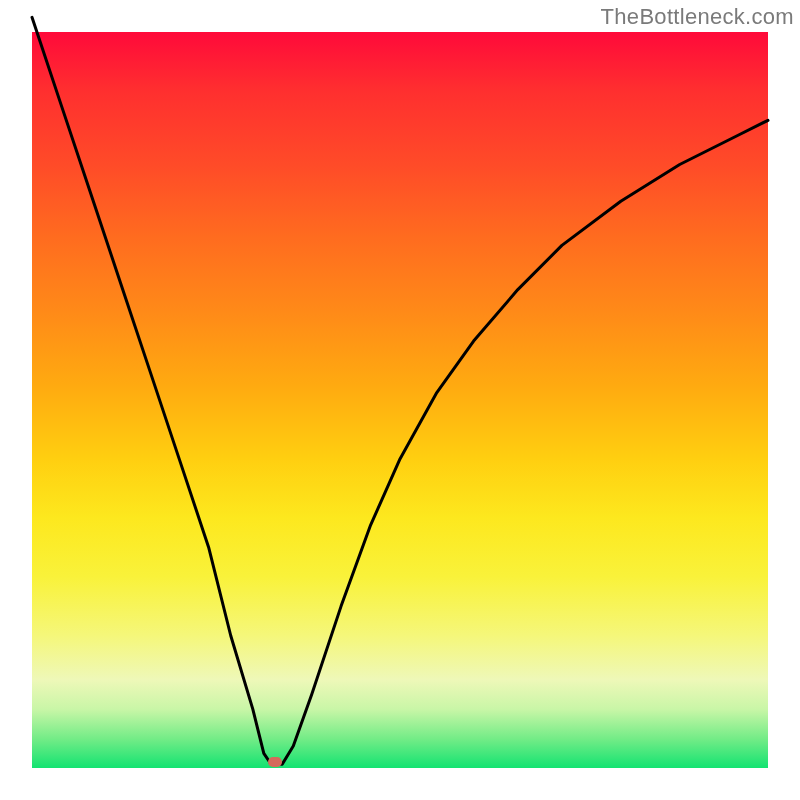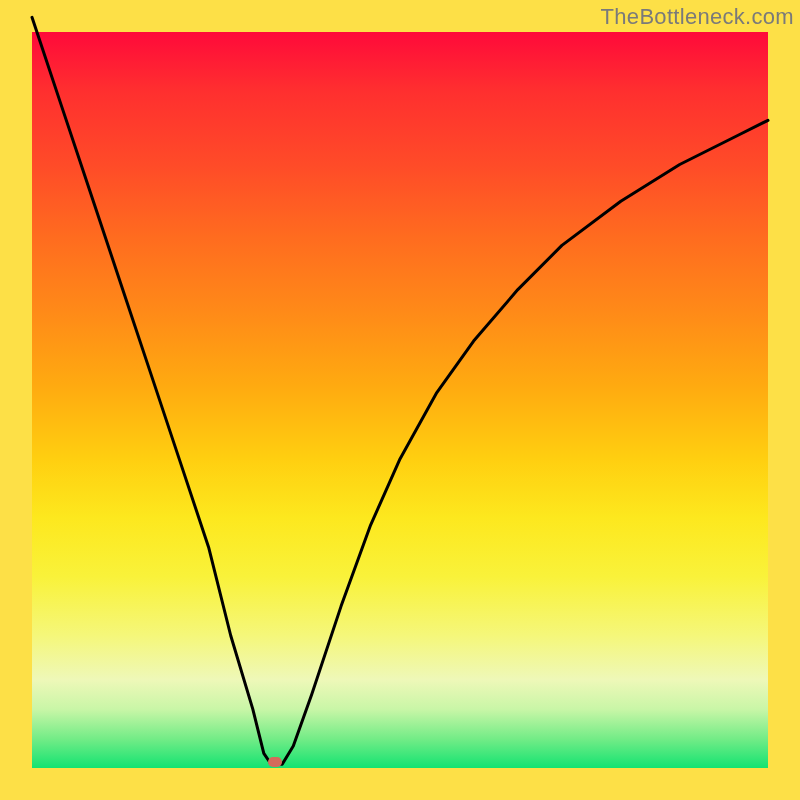--- a/index.html
+++ b/index.html
@@ -3,21 +3,21 @@
 <meta charset="utf-8">
 <style>
   * { margin: 0; padding: 0; box-sizing: border-box; }
   html, body { width: 800px; height: 800px; overflow: hidden; }
   body { background: #000; font-family: Arial, Helvetica, sans-serif; }
 
   .frame {
     position: absolute;
     width: 800px;
     height: 800px;
-    background: #fde047;
+    background: #ffffff;
   }
   .plot-area {
     position: absolute;
     left: 32px;
     top: 32px;
     width: 736px;   
     height: 736px;
     background: linear-gradient(to bottom,
       #ff0a3a 0%,
       #ff2f2f 8%,

